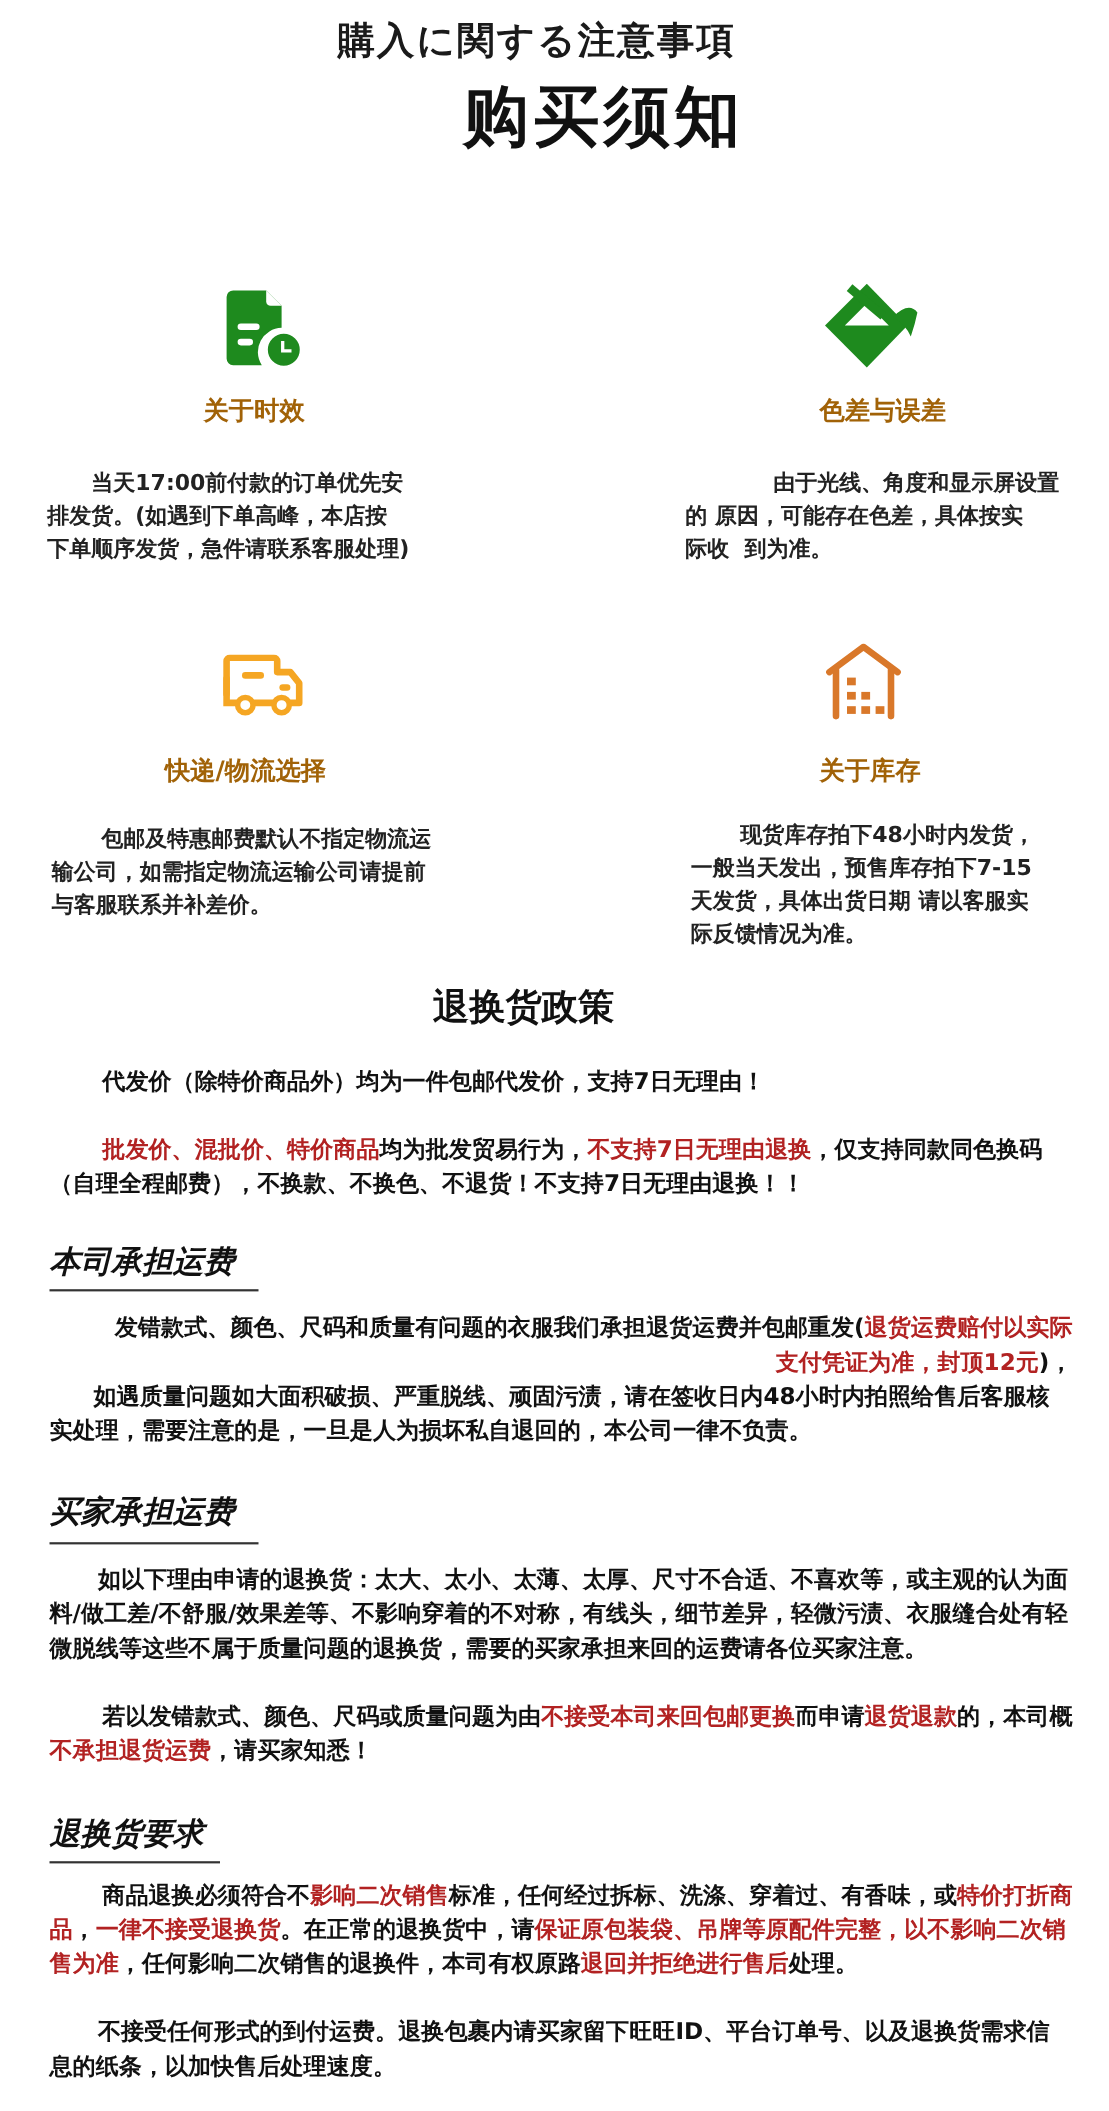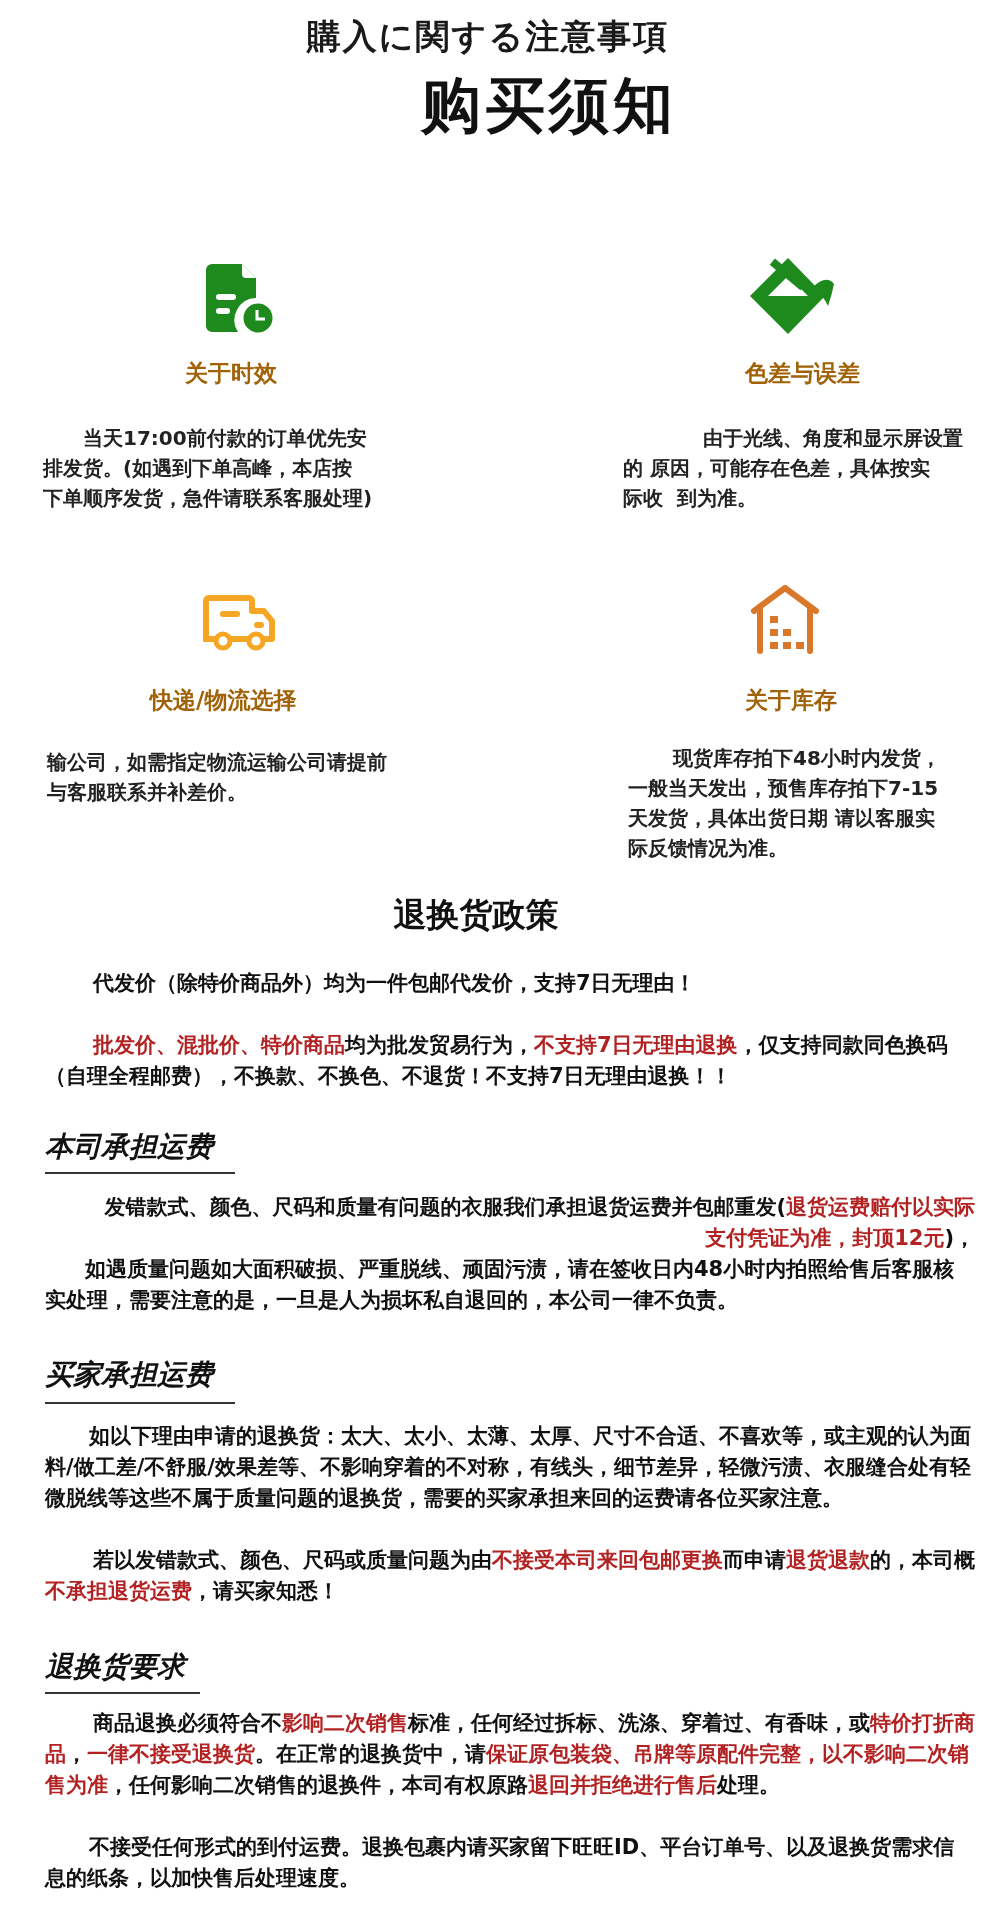--- a/index.html
+++ b/index.html
@@ -67,20 +67,21 @@
       <path d="M6 36 v-30 a3 3 0 0 1 3 -3 h40 a3 3 0 0 1 3 3 v10 h12 l8 10 v18 h-10" stroke="#f5a623" stroke-width="6" fill="none" stroke-linecap="round" stroke-linejoin="round"></path>
       <path d="M6 22 v22 h10 M30 44 h18" stroke="#f5a623" stroke-width="6" fill="none" stroke-linecap="round"></path>
       <rect x="20" y="16" width="20" height="6" rx="3" fill="#f5a623"></rect>
       <rect x="54" y="27" width="10" height="6" rx="3" fill="#f5a623"></rect>
       <circle cx="23" cy="46" r="7" stroke="#f5a623" stroke-width="5" fill="#fff"></circle>
       <circle cx="56" cy="46" r="7" stroke="#f5a623" stroke-width="5" fill="#fff"></circle>
     </svg>
   </div>
   <div class="card-title" style="position:absolute; left:120px; top:90px;">快递/物流选择</div>
   <div class="card-body" style="position:absolute; left:17px; top:152px; width:420px; white-space:nowrap;">
+    <div style="padding-left:45px;">包邮及特惠邮费默认不指定物流运</div>
     <div>输公司，如需指定物流运输公司请提前</div>
     <div>与客服联系并补差价。</div>
   </div>
 </div>
 
 <div class="abs" style="left:600px; top:585px; width:400px;">
   <div style="position:absolute; left:150px; top:0; width:70px; height:70px;">
     <svg width="70" height="70" viewBox="0 0 70 70">
       <path d="M4 26 L35 3 L66 26" stroke="#d9782a" stroke-width="6" fill="none" stroke-linecap="round" stroke-linejoin="round"></path>
       <path d="M10 24 v42 M60 24 v42" stroke="#d9782a" stroke-width="6" fill="none" stroke-linecap="round"></path>

